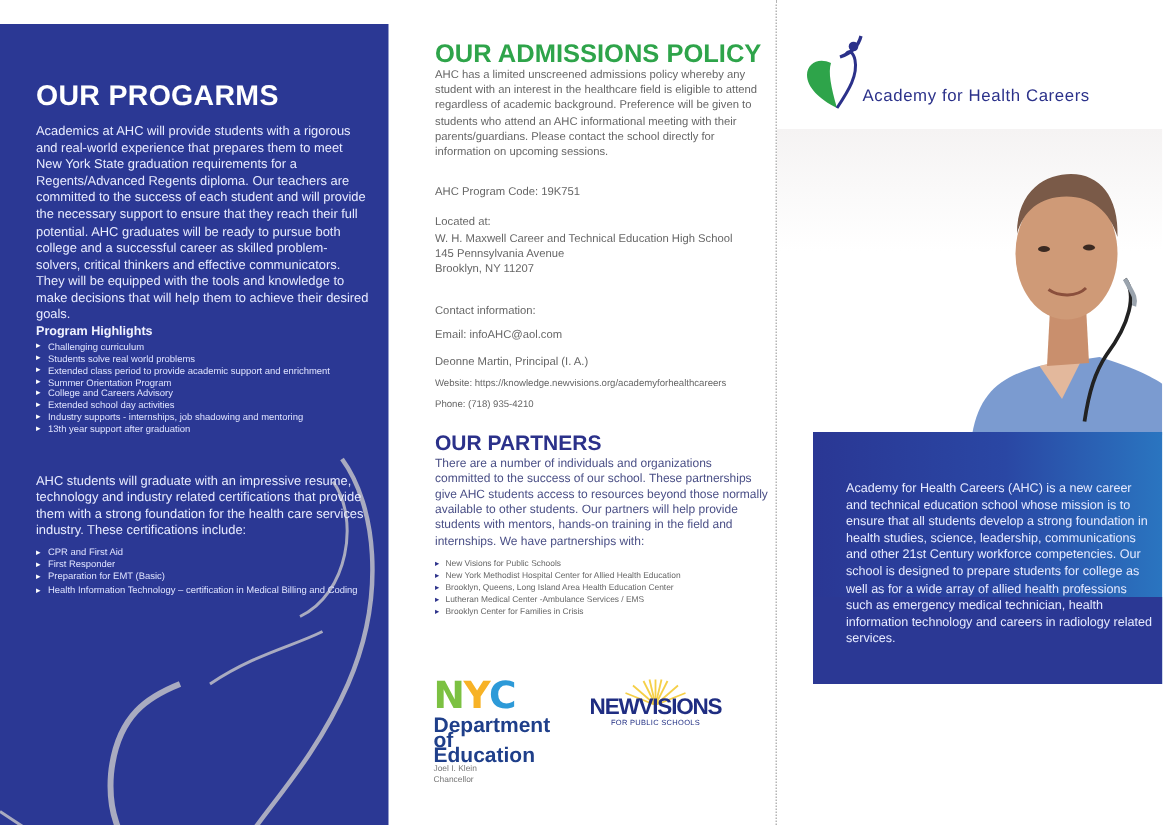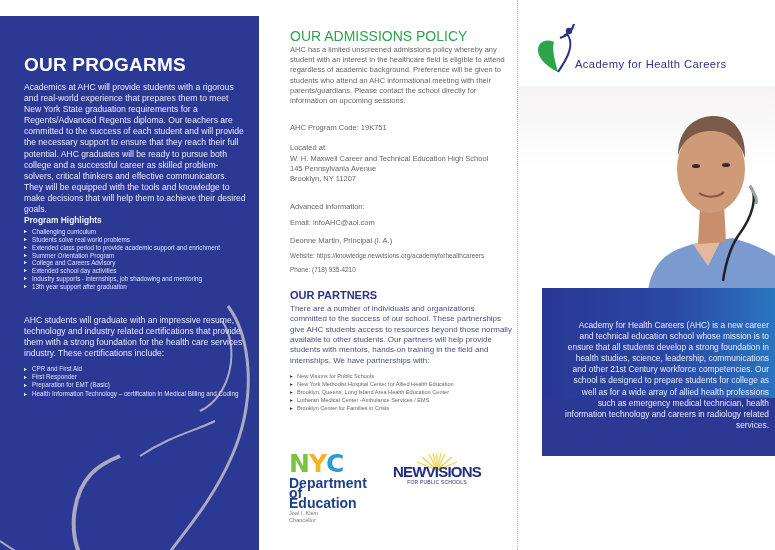--- a/index.html
+++ b/index.html
@@ -23,22 +23,22 @@
   .bul li { font-size: 6.3px; line-height: 7.8px; padding-left: 8px; position: relative; color: #dfe3ff; }
   .bul li::before { content: "\25B8"; position: absolute; left: 0; top: 0; font-size: 6px; color: #ffffff; }
   .lp-para2 { font-size: 8.6px; line-height: 11.1px; margin-top: 24px; color: #e8ebff; }
   .bul2 { margin-top: 6px; }
   .bul2 li { line-height: 8.3px; }
 
   
   .panel-mid { position: absolute; left: 259px; top: 0; width: 258px; height: 550px; background: #ffffff; }
   .fold { position: absolute; left: 517px; top: 0; height: 550px; width: 0; border-left: 1px dotted #b5b5b5; }
   .mid-content { position: absolute; left: 31px; top: 28px; width: 222px; }
-  .h-green { color: #2ea44a; font-weight: normal; font-size: 14px; line-height: 16px; }
-  .h-navy { color: #2b318a; font-weight: bold; font-size: 11px; line-height: 16px; }
+  .h-green { color: #2ea44a; font-weight: bold; font-size: 17px; line-height: 16px; }
+  .h-navy { color: #2b318a; font-weight: bold; font-size: 14px; line-height: 16px; }
   .mid-para { font-size: 7.5px; line-height: 10.2px; color: #666666; margin-top: 1px; }
   .mid-line { font-size: 7.5px; line-height: 10.2px; color: #666666; }
   .mid-small { font-size: 6.4px; line-height: 9px; color: #666666; }
   .navy-para { font-size: 8px; line-height: 10.4px; color: #4a4f86; margin-top: 1px; }
   .bul3 { list-style: none; margin-top: 7px; }
   .bul3 li { font-size: 5.6px; line-height: 7.9px; padding-left: 7px; position: relative; color: #666666; }
   .bul3 li::before { content: "\25B8"; position: absolute; left: 0; top: 0; color: #2b318a; font-size: 5.6px; }
 
   .nyc-logo { position: absolute; left: 30px; top: 452px; width: 80px; }
   .nyc-letters { display: flex; font-family: "DejaVu Sans", sans-serif; font-weight: bold; font-size: 25px; line-height: 24px; letter-spacing: -1px; }
@@ -62,21 +62,21 @@
     position: absolute; left: 24px; top: 288px; width: 233px; height: 234px;
     background: linear-gradient(90deg, #2a3794 0%, #2a47a4 55%, #2a75c0 100%);
     color: #ffffff;
   }
   .mission::after {
     content: ""; position: absolute; left: 0; top: 110px; width: 100%; height: 124px;
     background: #2b3894;
   }
   .mission-inner { position: absolute; left: 22px; top: 28px; width: 205px; z-index: 2; }
   .mission-inner .h-white { font-size: 18px; line-height: 22px; }
-  .mission-para { font-size: 8.4px; line-height: 11.1px; margin-top: 4px; color: #e6eaff; text-align: right; }
+  .mission-para { font-size: 8.4px; line-height: 11.1px; margin-top: 4px; color: #e6eaff; }
 </style>
 </head>
 <body>
 
 <section class="panel-left">
   <svg class="swoosh" viewBox="0 0 259 550">
     <path d="M228 290 C 250 320, 258 380, 232 440 C 210 490, 180 520, 160 550" fill="none" stroke="#a9abc0" stroke-width="3"></path>
     <path d="M222 305 C 240 330, 232 380, 200 395" fill="none" stroke="#a9abc0" stroke-width="2"></path>
     <path d="M215 405 C 195 415, 170 420, 140 440" fill="none" stroke="#a9abc0" stroke-width="2"></path>
     <path d="M120 440 C 100 448, 78 460, 74 500 C 72 525, 80 545, 90 550" fill="none" stroke="#a9abc0" stroke-width="4"></path>
@@ -112,21 +112,21 @@
     <h2 class="h-green">OUR ADMISSIONS POLICY</h2>
     <p class="mid-para">AHC has a limited unscreened admissions policy whereby any student with an interest in the healthcare field is eligible to attend regardless of academic background.  Preference will be given to students who attend an AHC informational meeting with their parents/guardians.  Please contact the school directly for information on upcoming sessions.</p>
 
     <p class="mid-line" style="margin-top:17px">AHC Program Code: 19K751</p>
 
     <p class="mid-line" style="margin-top:10px">Located at:</p>
     <p class="mid-line">W. H. Maxwell Career and Technical Education High School</p>
     <p class="mid-line">145 Pennsylvania Avenue</p>
     <p class="mid-line">Brooklyn, NY 11207</p>
 
-    <p class="mid-line" style="margin-top:18px">Advanced information:</p>
+    <p class="mid-line" style="margin-top:18px">Contact information:</p>
     <p class="mid-line" style="margin-top:6px">Email: infoAHC@aol.com</p>
     <p class="mid-line" style="margin-top:7px">Deonne Martin, Principal (I. A.)</p>
     <p class="mid-small" style="margin-top:5px">Website:  https://knowledge.newvisions.org/academyforhealthcareers</p>
     <p class="mid-small" style="margin-top:5px">Phone: (718) 935-4210</p>
 
     <h2 class="h-navy" style="margin-top:13px">OUR PARTNERS</h2>
     <p class="navy-para">There are a number of individuals and organizations committed to the success of our school.  These partnerships give AHC students access to resources beyond those normally available to other students.  Our partners will help provide students with mentors, hands-on training in the field and internships.  We have partnerships with:</p>
     <ul class="bul3">
       <li>New Visions for Public Schools</li>
       <li>New York Methodist Hospital Center for Allied Health Education</li>

